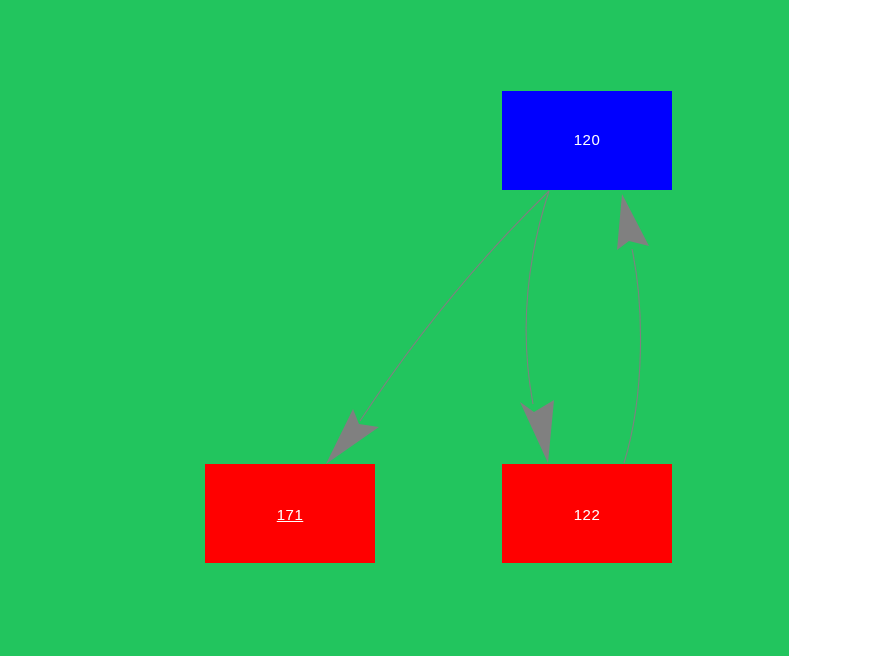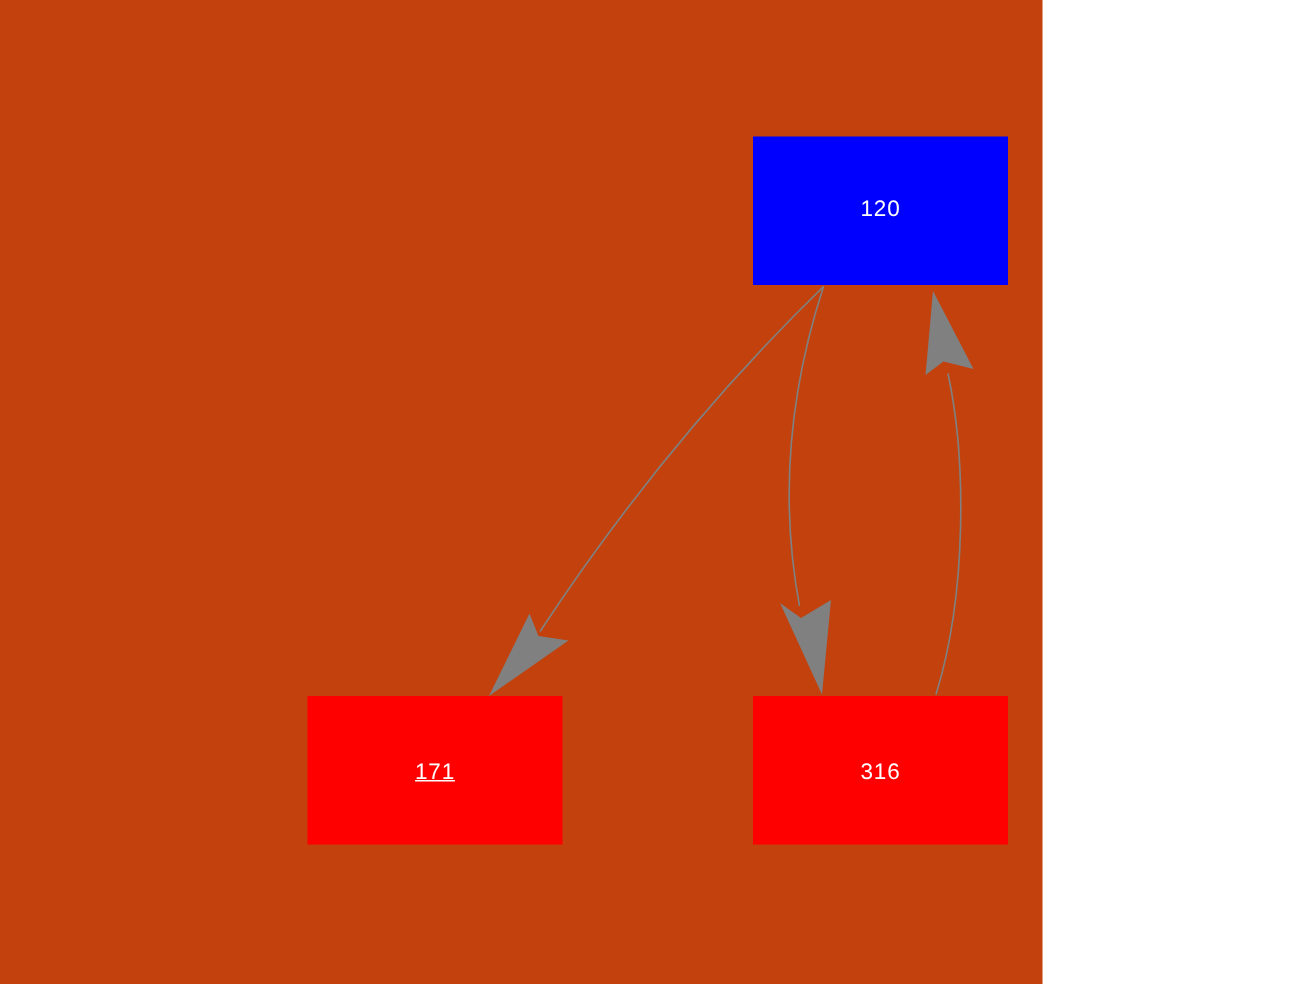--- a/index.html
+++ b/index.html
@@ -6,23 +6,23 @@
   html, body {
     margin: 0;
     padding: 0;
     background: #ffffff;
   }
   body {
     font-family: "Liberation Sans", sans-serif;
   }
   #canvas {
     position: relative;
-    width: 695px;
+    width: 789px;
     height: 656px;
-    background: #c2410c;
+    background: #22c55e;
     overflow: hidden;
   }
   #edge-layer {
     position: absolute;
     left: 0;
     top: 0;
     width: 876px;
     height: 656px;
   }
   .node {
@@ -92,16 +92,16 @@
 
   <div class="node" id="node-120">
     <span class="node-label">120</span>
   </div>
 
   <div class="node" id="node-171">
     <span class="node-label">171</span>
   </div>
 
   <div class="node" id="node-172">
-    <span class="node-label">316</span>
+    <span class="node-label">122</span>
   </div>
 
 </div>
 
 </body></html>

